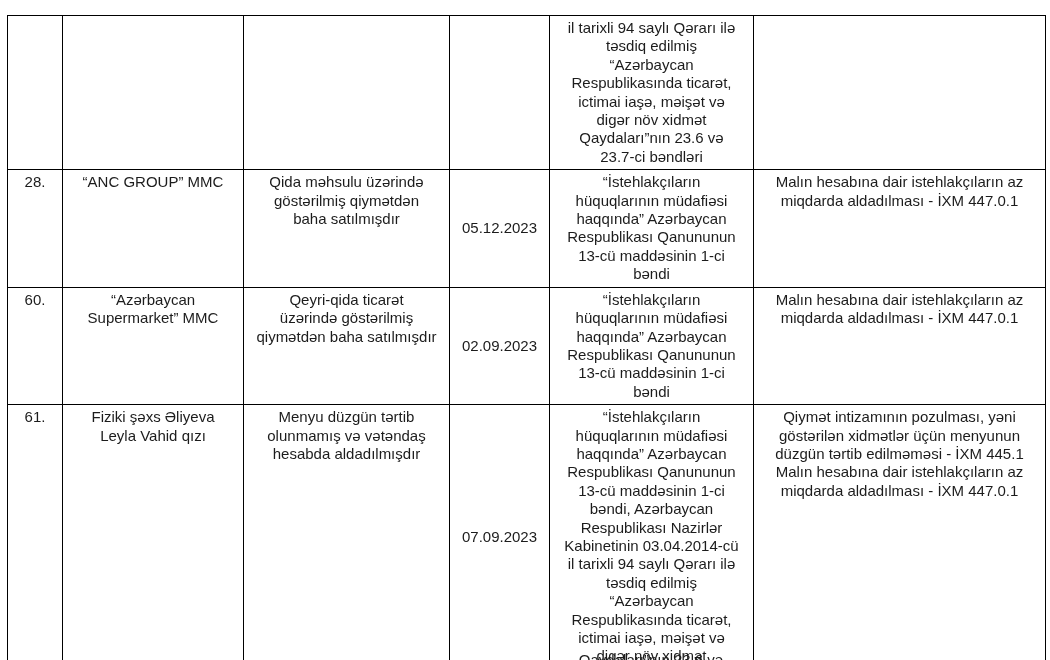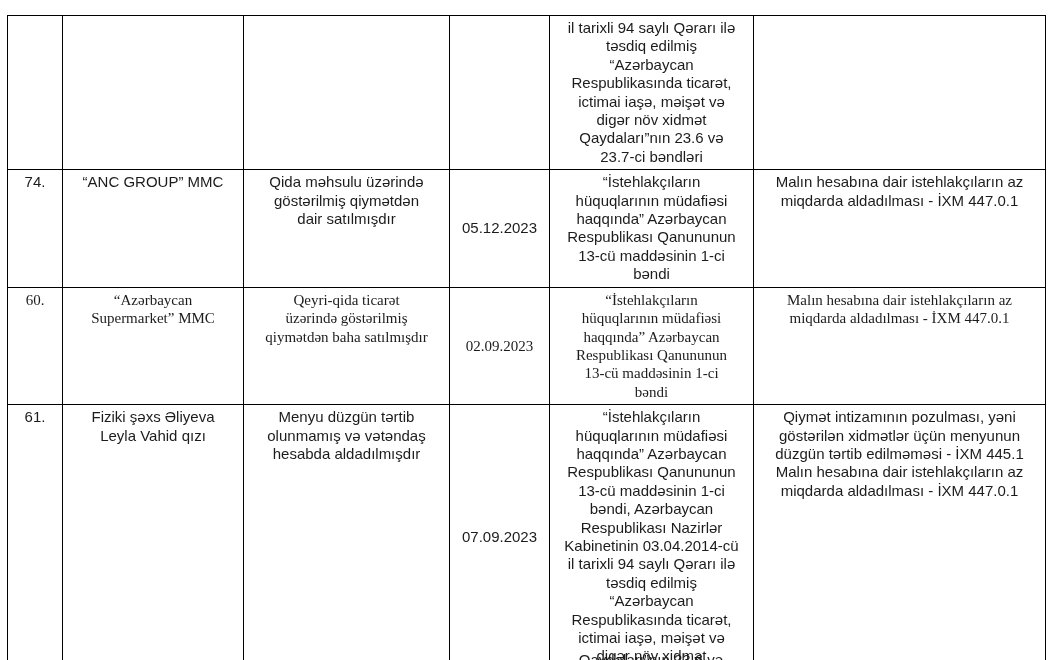--- a/index.html
+++ b/index.html
@@ -27,21 +27,21 @@
     vertical-align: top;
     text-align: center;
     padding: 3px 2px;
     white-space: pre-line;
     overflow: hidden;
     word-wrap: break-word;
   }
   table.doc-table td.date-cell { vertical-align: middle; }
   tr.row-cont  { height: 148px; }
   tr.row-59    { height: 112px; }
-  tr.row-60    { height: 107px; font-family: Liberation Serif, serif; }
+  tr.row-60    { height: 107px; }
   tr.row-61    { height: 266px; }
   .clipped-line {
     position: absolute;
     left: 550px;
     top: 651px;
     width: 202px;
     text-align: center;
     font-size: 15px;
     line-height: 18.4px;
     color: #1c1c1c;
@@ -72,25 +72,25 @@
 “Azərbaycan
 Respublikasında ticarət,
 ictimai iaşə, məişət və
 digər növ xidmət
 Qaydaları”nın 23.6 və
 23.7-ci bəndləri</td>
     <td></td>
   </tr>
 
   <tr class="row-59">
-    <td>74.</td>
+    <td>28.</td>
     <td>“ANC GROUP” MMC</td>
     <td>Qida məhsulu üzərində
 göstərilmiş qiymətdən
-dair satılmışdır</td>
+baha satılmışdır</td>
     <td class="date-cell">05.12.2023</td>
     <td>“İstehlakçıların
 hüquqlarının müdafiəsi
 haqqında” Azərbaycan
 Respublikası Qanununun
 13-cü maddəsinin 1-ci
 bəndi</td>
     <td>Malın hesabına dair istehlakçıların az
 miqdarda aldadılması - İXM 447.0.1</td>
   </tr>

